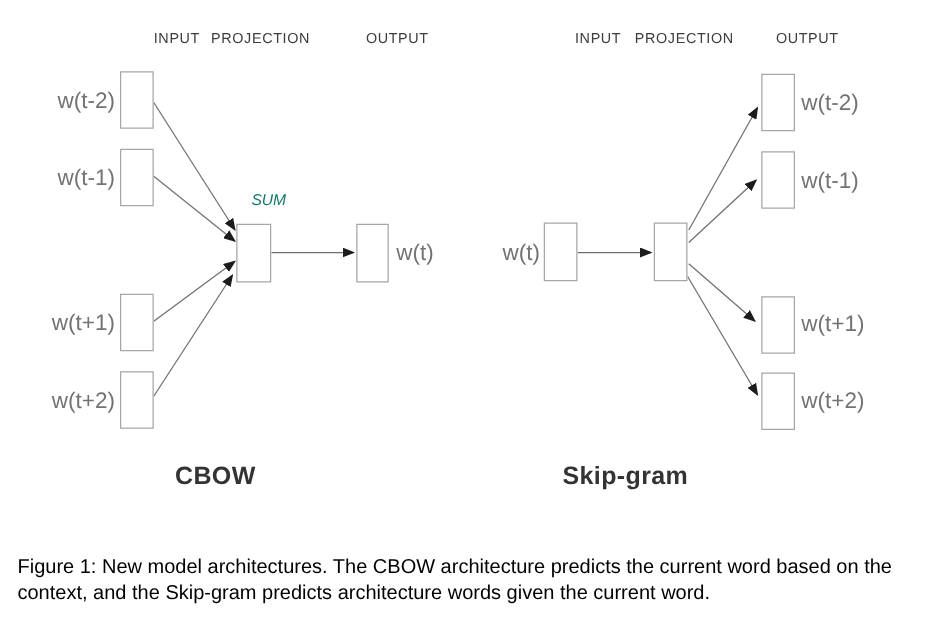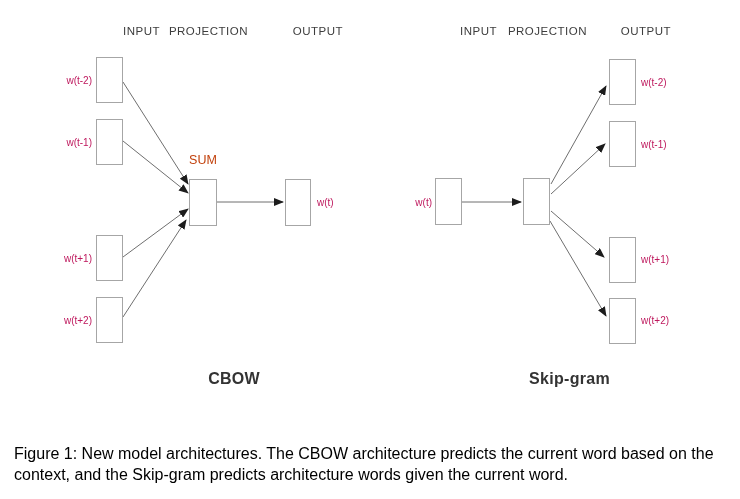--- a/index.html
+++ b/index.html
@@ -28,44 +28,45 @@
     position: absolute;
     width: 27px;
     height: 46px;
     border: 1px solid #a6a6a6;
     background: #ffffff;
     box-sizing: border-box;
   }
   .node.tall { height: 47px; }
   .nlabel {
     position: absolute;
-    font-size: 10px;
-    color: #be185d;
+    font-size: 18px;
+    color: #737373;
     line-height: 15px;
     white-space: nowrap;
   }
   .nlabel.right-align {
     text-align: right;
   }
   .sum-label {
     position: absolute;
-    left: 189px;
+    left: 201px;
     top: 153px;
     width: 28px;
     text-align: center;
     font-size: 12.5px;
-    color: #c2410c;
+    color: #0f766e;
+    font-style: italic;
   }
   .diagram-title {
     position: absolute;
     top: 370px;
-    font-size: 16px;
+    font-size: 20px;
     font-weight: bold;
     color: #333333;
-    text-align: right;
+    text-align: left;
     letter-spacing: 0.3px;
   }
   #arrow-layer {
     position: absolute;
     left: 0;
     top: 0;
     width: 740px;
     height: 499px;
   }
   #arrow-layer line {

